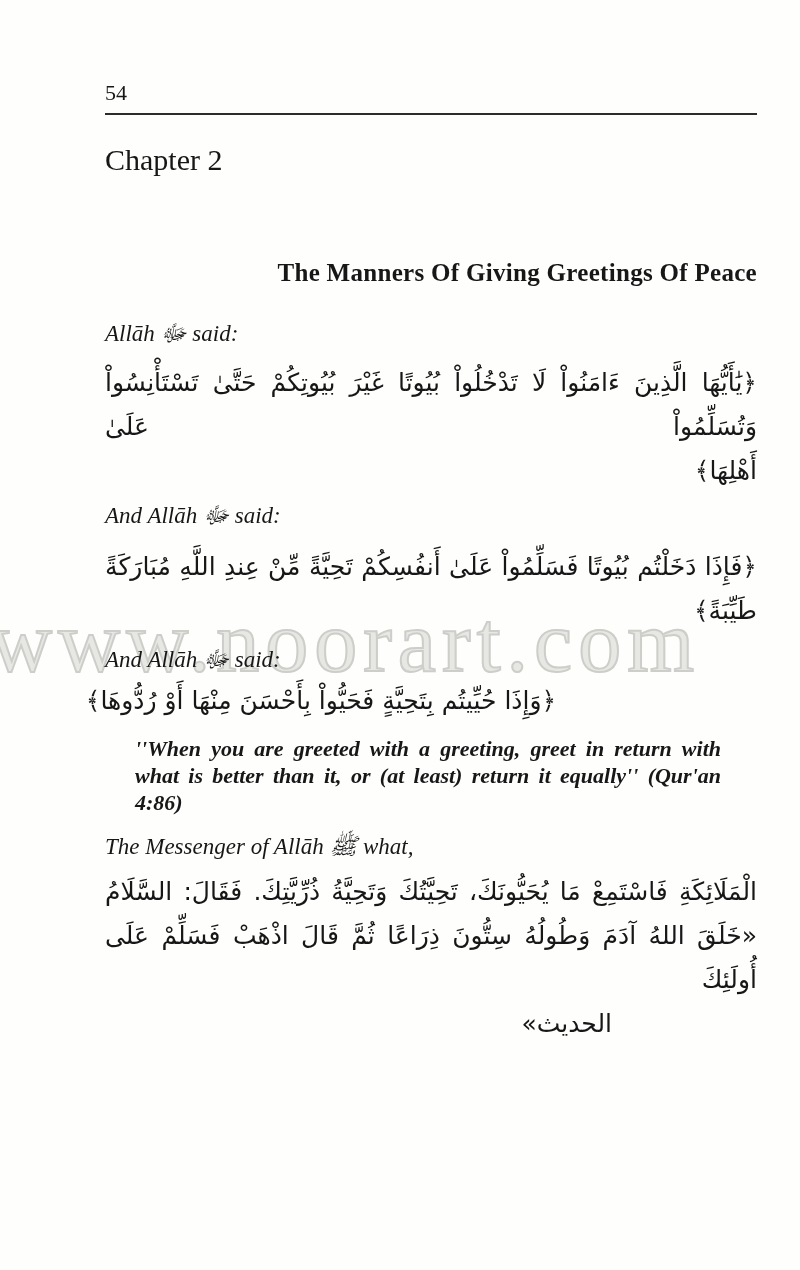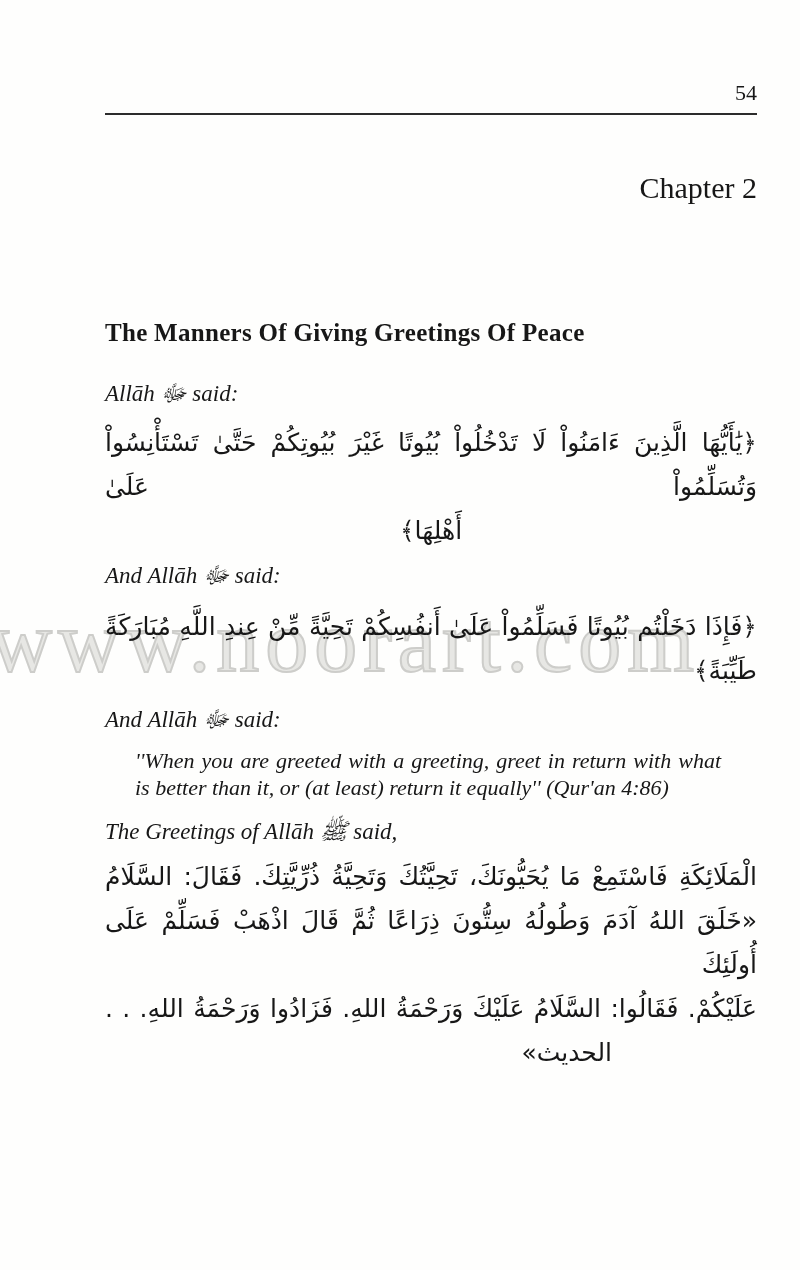--- a/index.html
+++ b/index.html
@@ -10,47 +10,47 @@
   }
   .watermark {
     position:absolute; top:592px; left:-10px; width:830px; z-index:0;
     font-family:"Liberation Serif", serif; font-size:86px; letter-spacing:6px;
     white-space:nowrap; color:#e7e7e4; -webkit-text-stroke:2px #cdcdca;
     user-select:none;
   }
   .inner { position:relative; z-index:1; padding:0 43px 0 105px; }
   .running-head {
     display:flex; justify-content:space-between; align-items:flex-end;
-    padding-top:80px; font-size:22px;flex-direction:column;
+    padding-top:80px; font-size:22px;
   }
   .head-rule { border:none; border-top:2px solid #2c2c2c; margin:7px 0 0 0; }
-  .chapter { text-align:right; font-size:30px; margin-top:56px; }
-  .section-title { text-align:left; font-size:25px; font-weight:bold; margin:114px 0 0 0; letter-spacing:0.3px; }
+  .chapter { text-align:left; font-size:30px; margin-top:28px; }
+  .section-title { text-align:right; font-size:25px; font-weight:bold; margin:82px 0 0 0; letter-spacing:0.3px; }
   .lead { font-size:23px; line-height:30px; margin:32px 0 0 0;font-style:italic; }
   .lead.mt8  { margin-top:8px; }
   .lead.mt12 { margin-top:12px; }
   .lead.mt16 { margin-top:16px; }
   .arabic {
     direction:rtl; font-family:"DejaVu Sans", sans-serif;
     font-size:25px; line-height:44px; margin-top:12px;
   }
   .arabic.mt14 { margin-top:14px; }
   .arabic.mt4  { margin-top:4px; }
   .arabic.mt8  { margin-top:8px; }
   .ar-line { }
   .just { text-align:justify; text-align-last:justify; }
-  .ar-left { text-align:center; }
+  .ar-left { text-align:right; }
   .ar-end { text-align:right; padding-right:145px; }
   .v3 { text-align:center; transform:translateX(-110px); }
   .translation {
     font-style:italic; font-size:22px; line-height:27px;
     text-align:justify; margin:10px 36px 0 30px;
   }
   .translation.mt18 { margin-top:18px; }
-  .translation.mt12 { margin-top:12px; }
+  .translation.mt12 { margin-top:12px;font-weight:bold; }
 </style>
 </head>
 <body>
 
 <div class="page">
 
   <div class="watermark">www.noorart.com</div>
 
   <div class="inner">
 
@@ -68,24 +68,26 @@
       <div class="ar-line just">﴿يَٰأَيُّهَا الَّذِينَ ءَامَنُواْ لَا تَدْخُلُواْ بُيُوتًا غَيْرَ بُيُوتِكُمْ حَتَّىٰ تَسْتَأْنِسُواْ وَتُسَلِّمُواْ عَلَىٰ</div>
       <div class="ar-line ar-left">أَهْلِهَا﴾</div>
     </div>
 
     <p class="lead mt8">And Allāh ﷻ said:</p>
     <div class="arabic mt14">
       <div class="ar-line just">﴿فَإِذَا دَخَلْتُم بُيُوتًا فَسَلِّمُواْ عَلَىٰ أَنفُسِكُمْ تَحِيَّةً مِّنْ عِندِ اللَّهِ مُبَارَكَةً طَيِّبَةً﴾</div>
     </div>
 
     <p class="lead mt12">And Allāh ﷻ said:</p>
+    <div class="arabic mt4">
+      <div class="ar-line v3">﴿وَإِذَا حُيِّيتُم بِتَحِيَّةٍ فَحَيُّواْ بِأَحْسَنَ مِنْهَا أَوْ رُدُّوهَا﴾</div>
+    </div>
     <p class="translation mt12">''When you are greeted with a greeting, greet in return with what is better than it, or (at least) return it equally'' (Qur'an 4:86)</p>
 
-    <p class="lead mt16">The Greetings of Allāh ﷺ said,</p>
+    <p class="lead mt16">The Messenger of Allāh ﷺ what,</p>
     <div class="arabic mt8">
       <div class="ar-line just">الْمَلَائِكَةِ فَاسْتَمِعْ مَا يُحَيُّونَكَ، تَحِيَّتُكَ وَتَحِيَّةُ ذُرِّيَّتِكَ. فَقَالَ: السَّلَامُ</div>
       <div class="ar-line just">«خَلَقَ اللهُ آدَمَ وَطُولُهُ سِتُّونَ ذِرَاعًا ثُمَّ قَالَ اذْهَبْ فَسَلِّمْ عَلَى أُولَئِكَ</div>
-      <div class="ar-line just">عَلَيْكُمْ. فَقَالُوا: السَّلَامُ عَلَيْكَ وَرَحْمَةُ اللهِ. فَزَادُوا وَرَحْمَةُ اللهِ. . .</div>
       <div class="ar-line ar-end">الحديث»</div>
     </div>
 
   </div>
 </div>
 
 </body></html>

